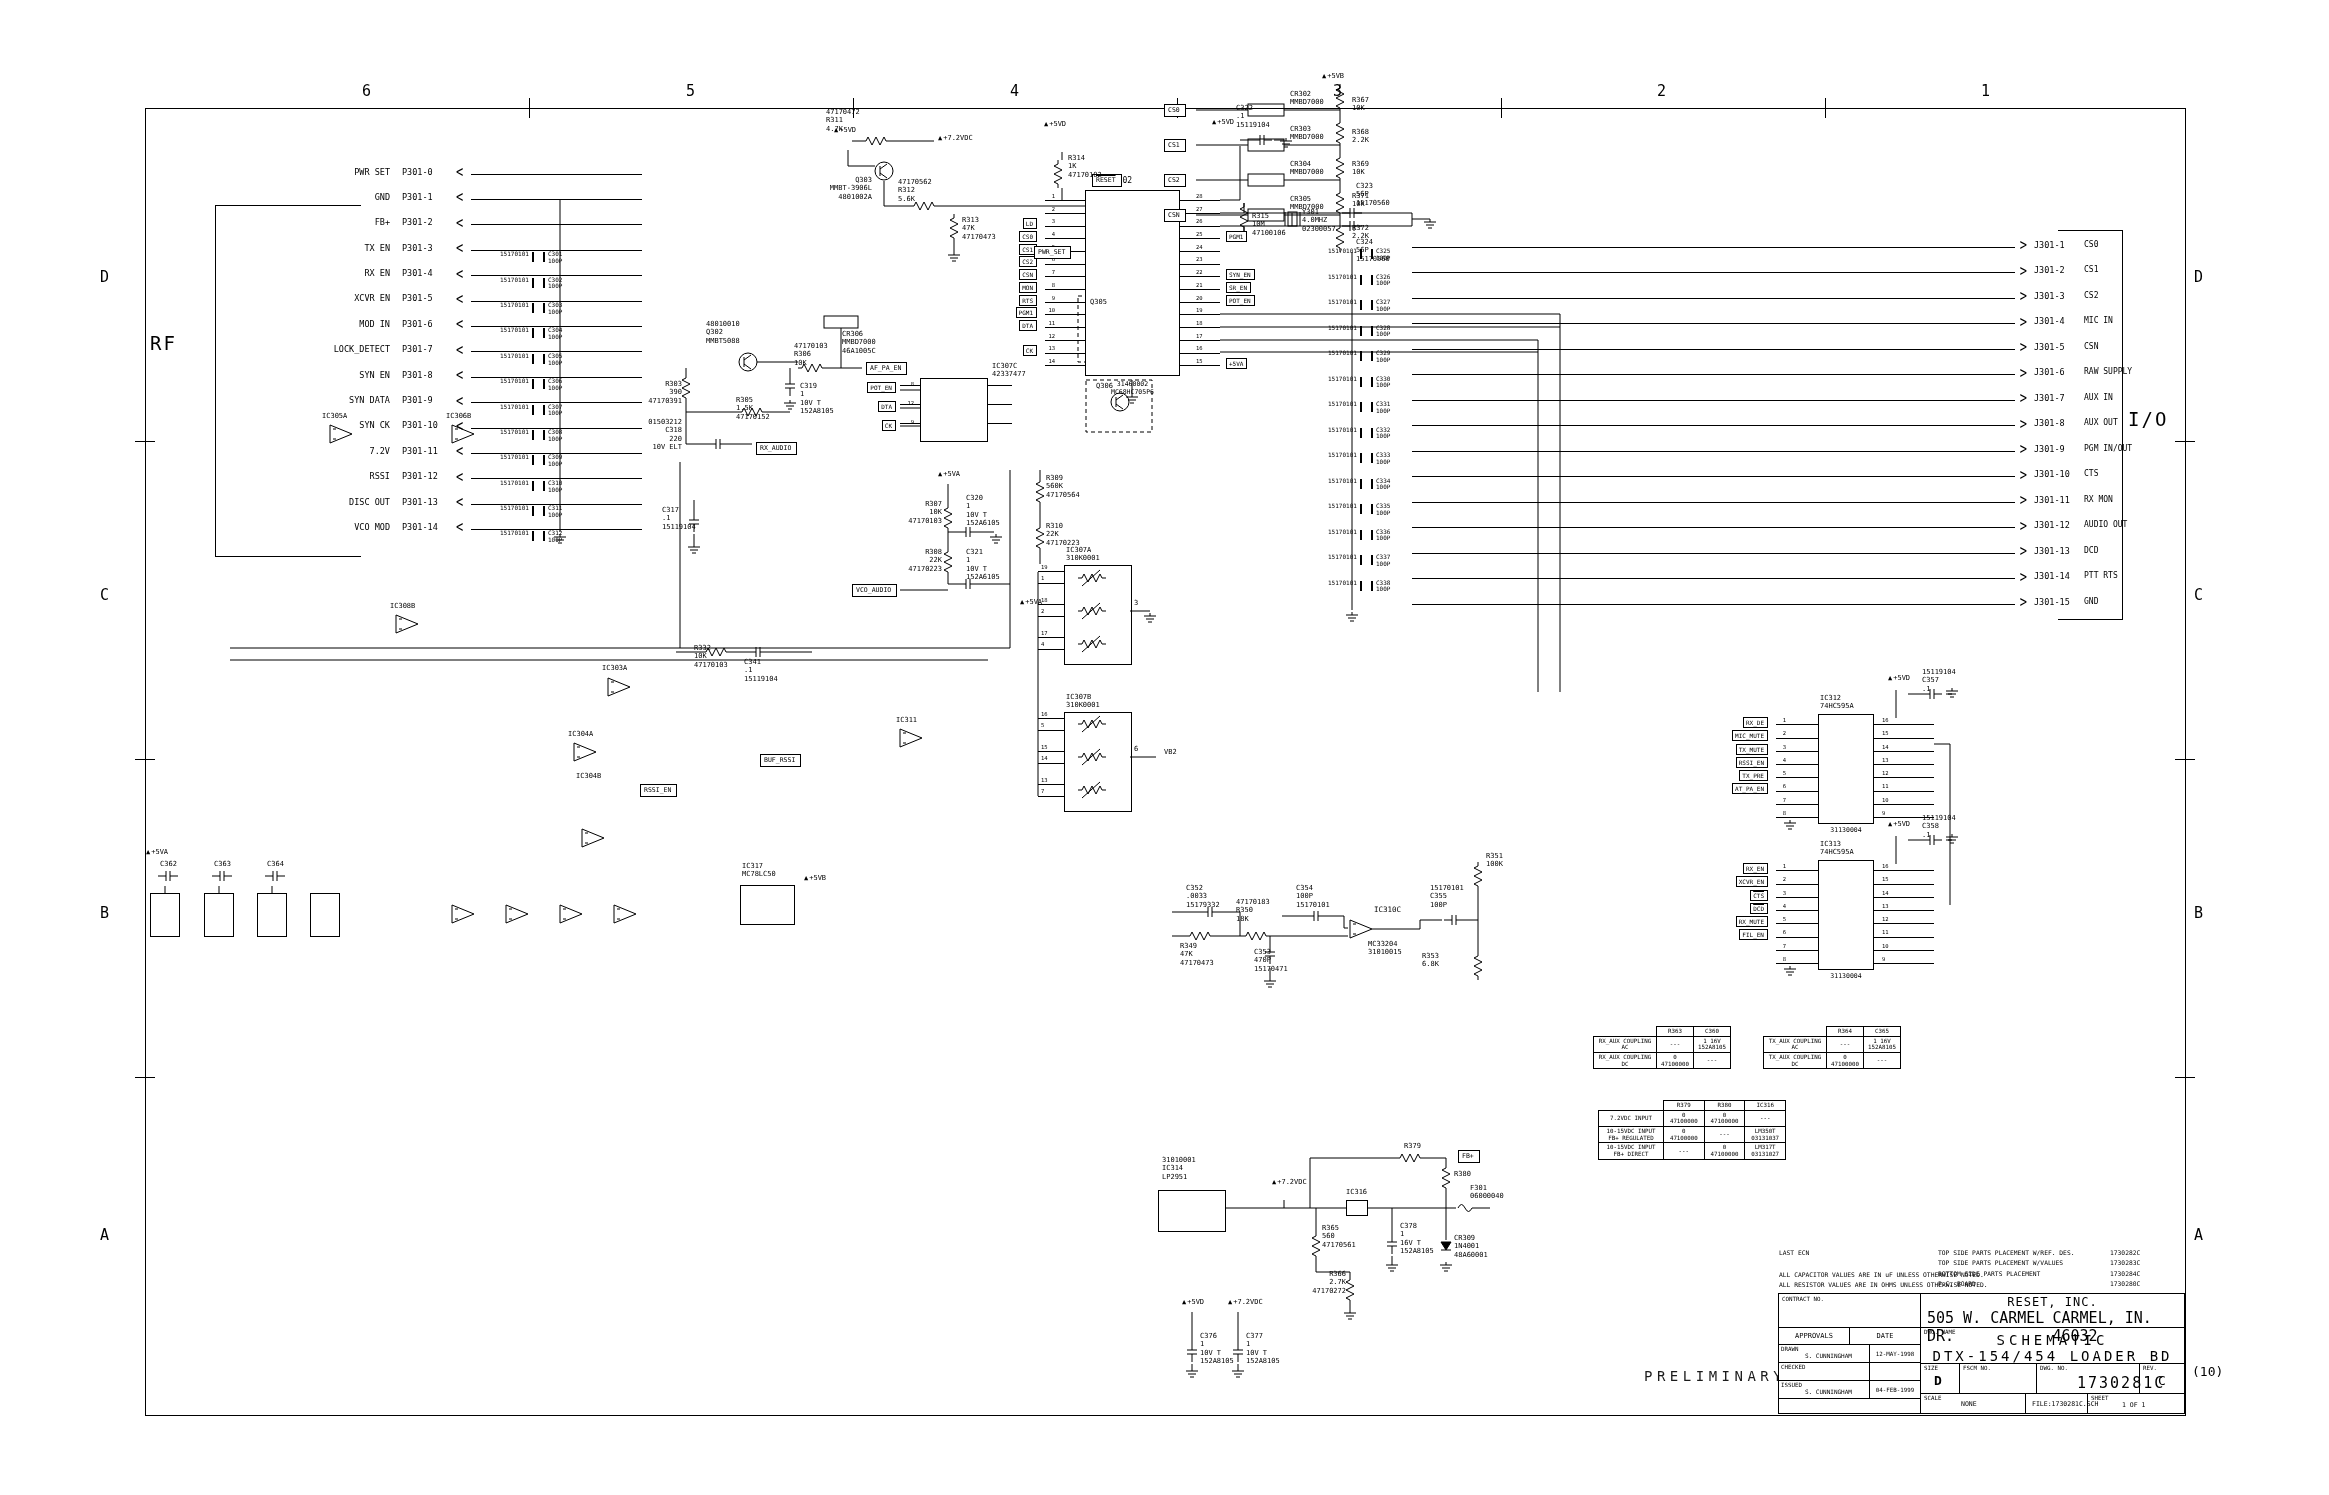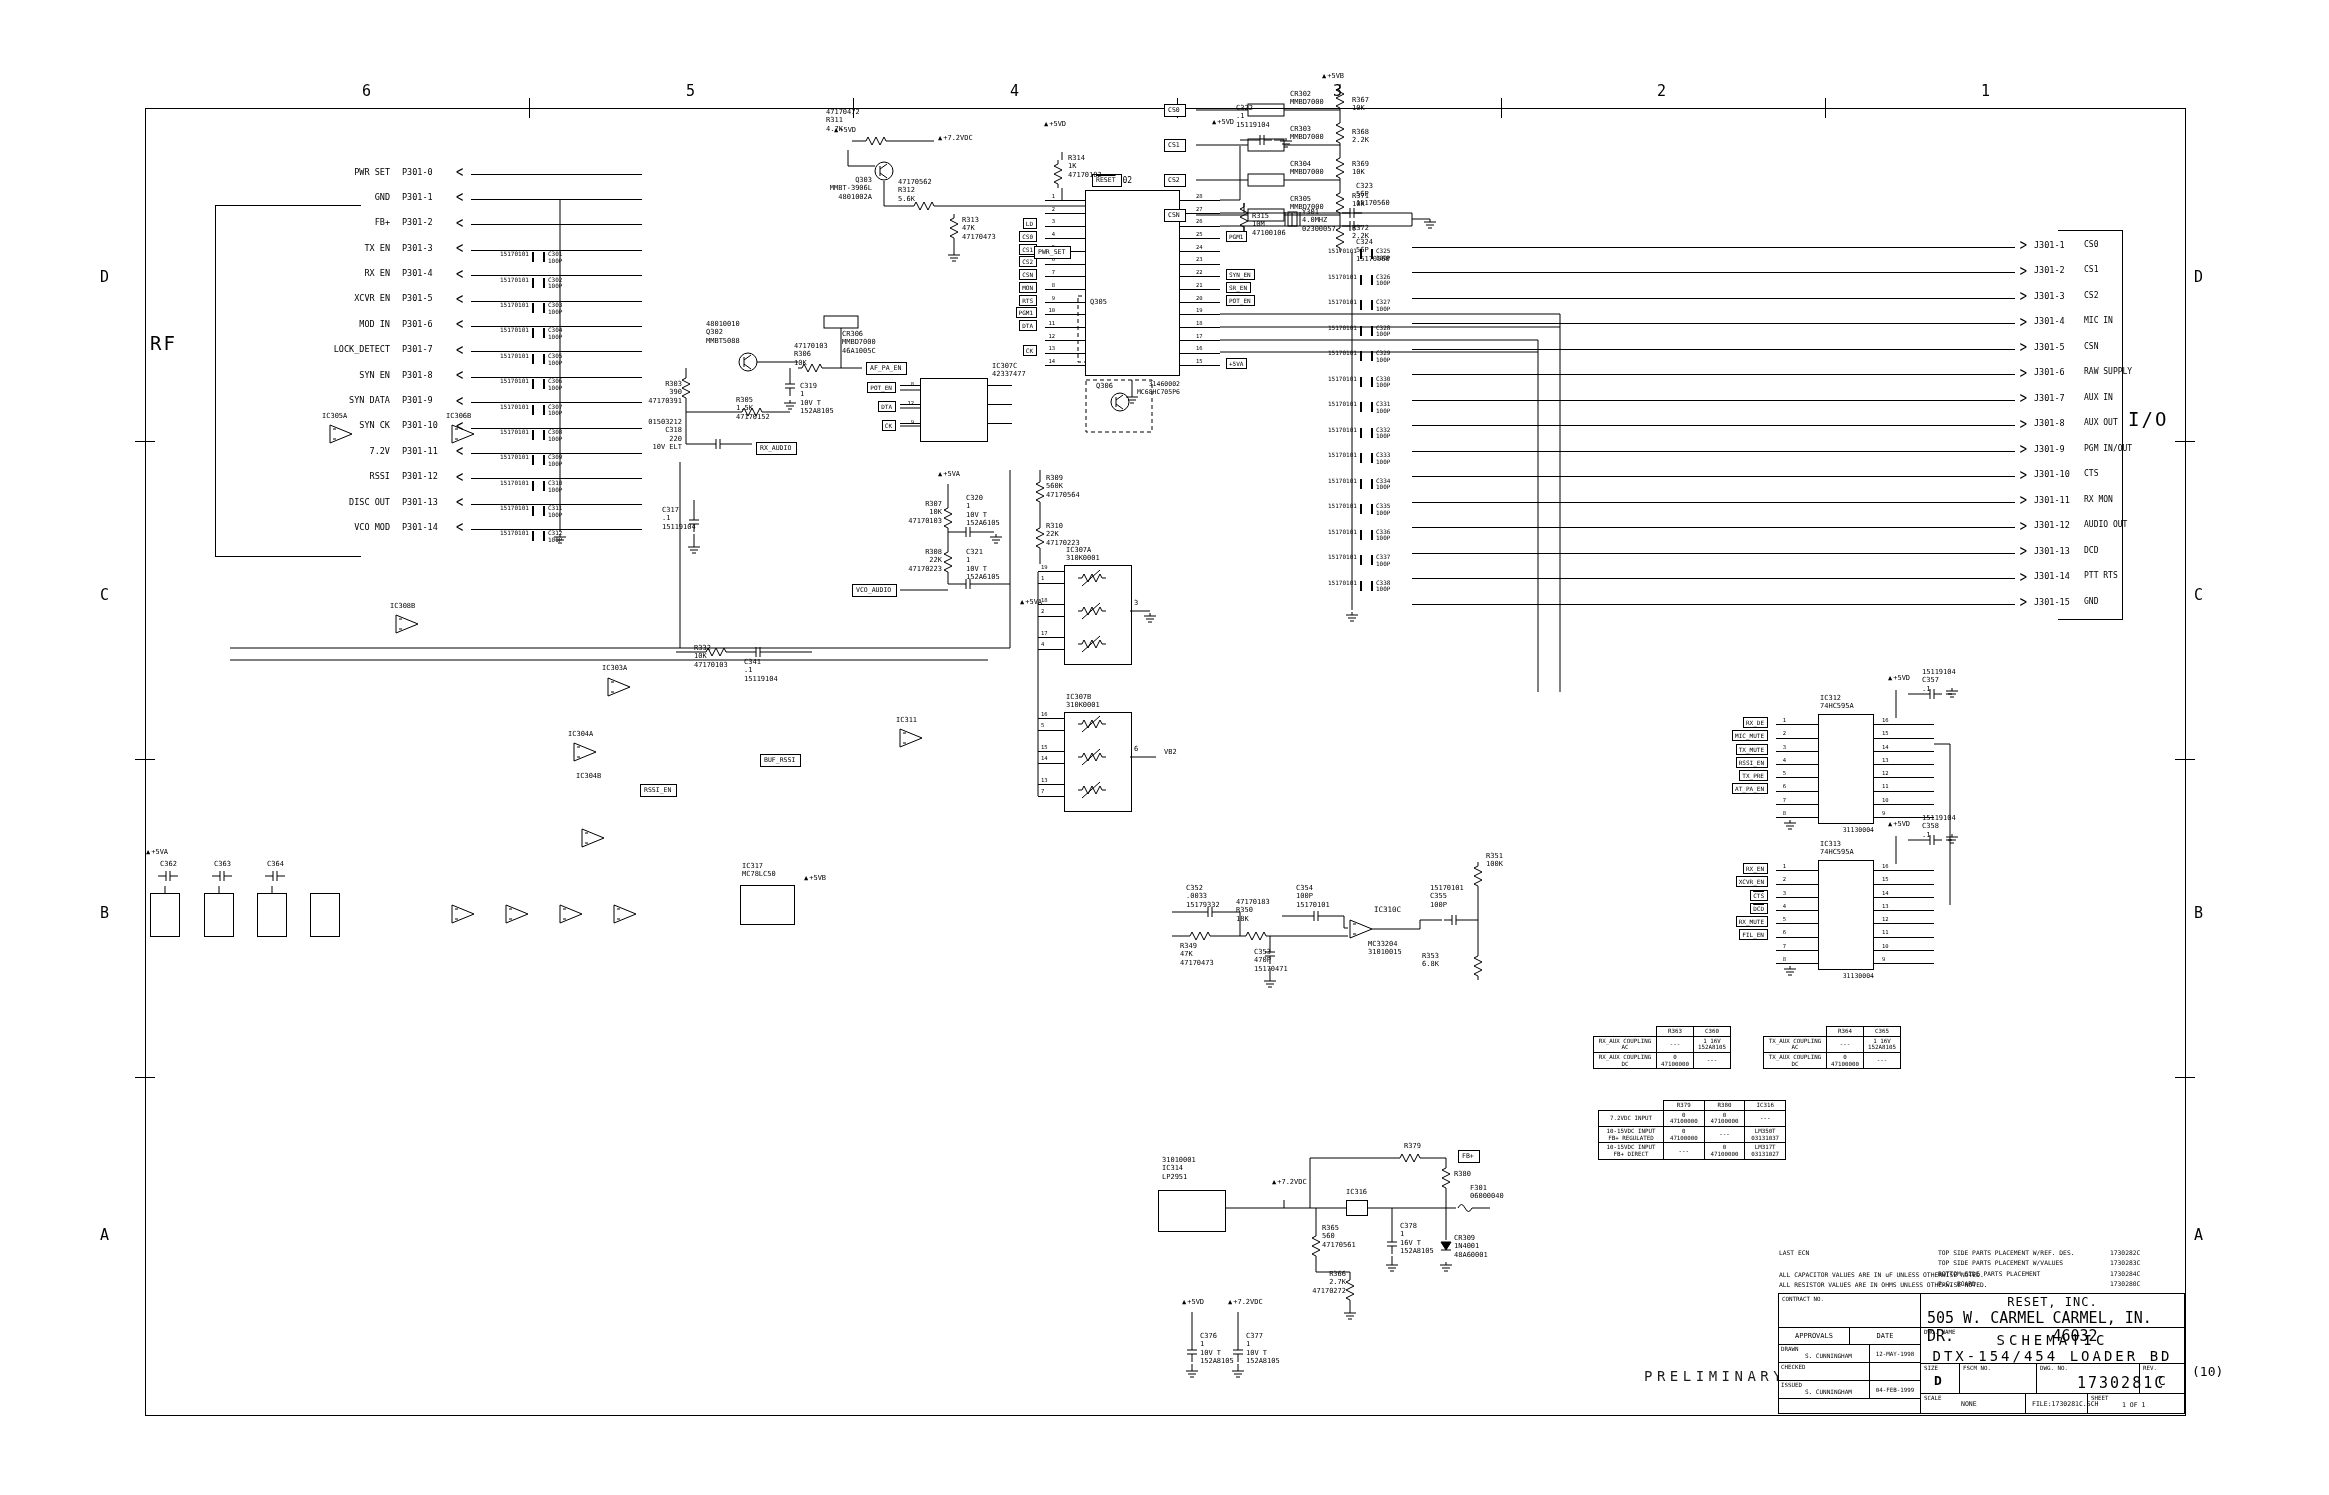--- a/index.html
+++ b/index.html
@@ -81,21 +81,21 @@
   .tbrow:last-child{border-bottom:none}
   .apph{display:flex;height:17px}
   .apph div{flex:1;text-align:center;font-size:7px;line-height:17px}
   .apph div:first-child{border-right:1px solid #000}
   .sigrow{display:flex;height:18px;font-size:6px}
   .sigrow .who{flex:1;position:relative;border-right:1px solid #000}
   .sigrow .dt{width:50px;text-align:center;line-height:18px;font-size:5.8px}
   .prelim{position:absolute;font-size:14px;letter-spacing:4.5px;color:#1b1b1b}
   .box{position:absolute;border:1.2px solid #000;background:#fff;box-sizing:border-box}
   svg.wires{position:absolute;left:0;top:0}
-  .bigpn{position:absolute;font-size:6.5px;text-align:right;white-space:pre}
+  .bigpn{position:absolute;font-size:6.5px;text-align:center;white-space:pre}
 </style>
 </head>
 <body>
 
 <div class="sheet">
 
   <svg class="wires" width="2329" height="1495" viewBox="0 0 2329 1495">
     <defs>
       <g id="resh" stroke="#000" fill="none">
           <path d="M0,0 l4,0 2,-4 4,8 4,-8 4,8 4,-8 2,4 4,0"></path>

